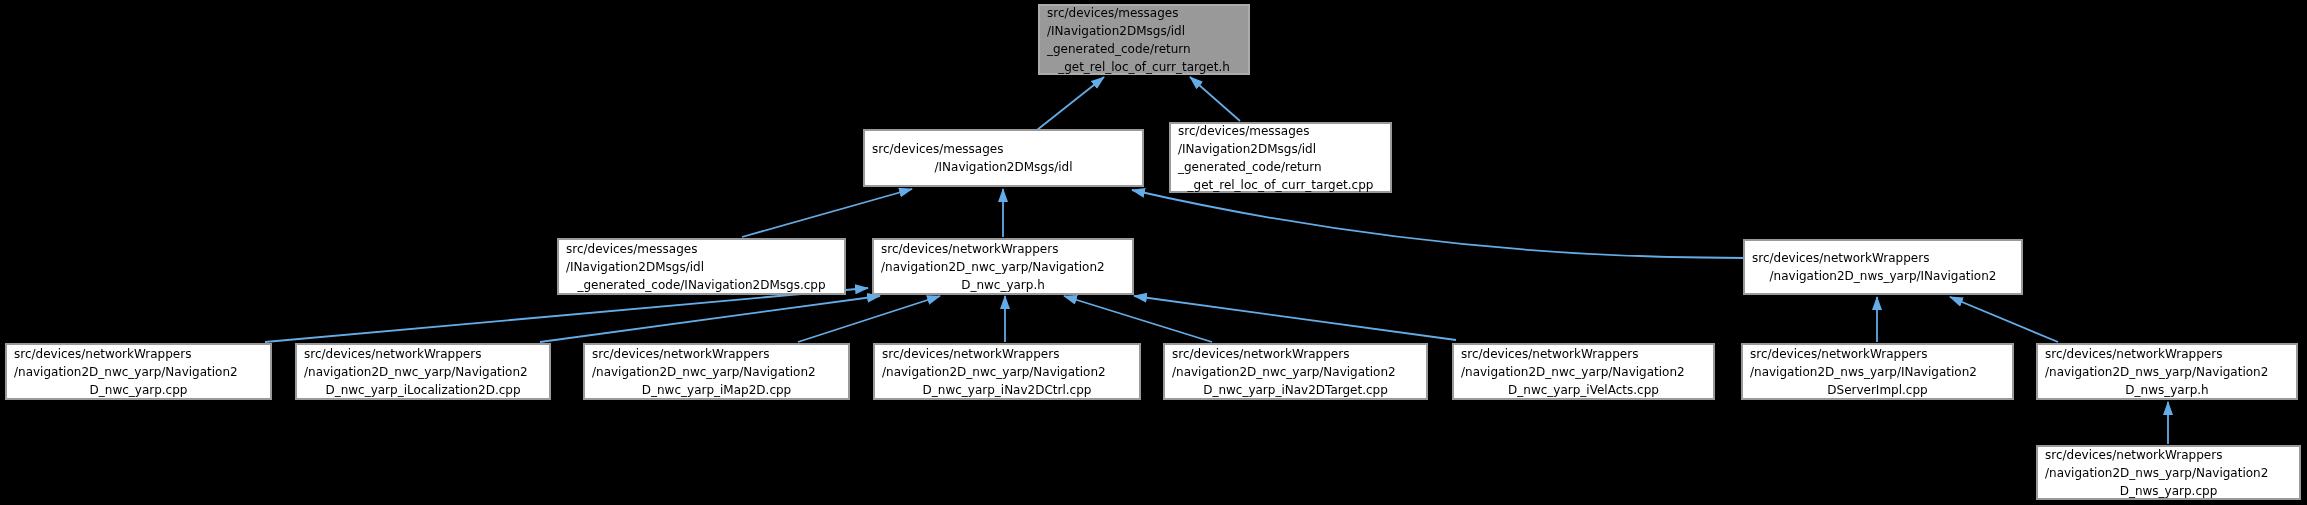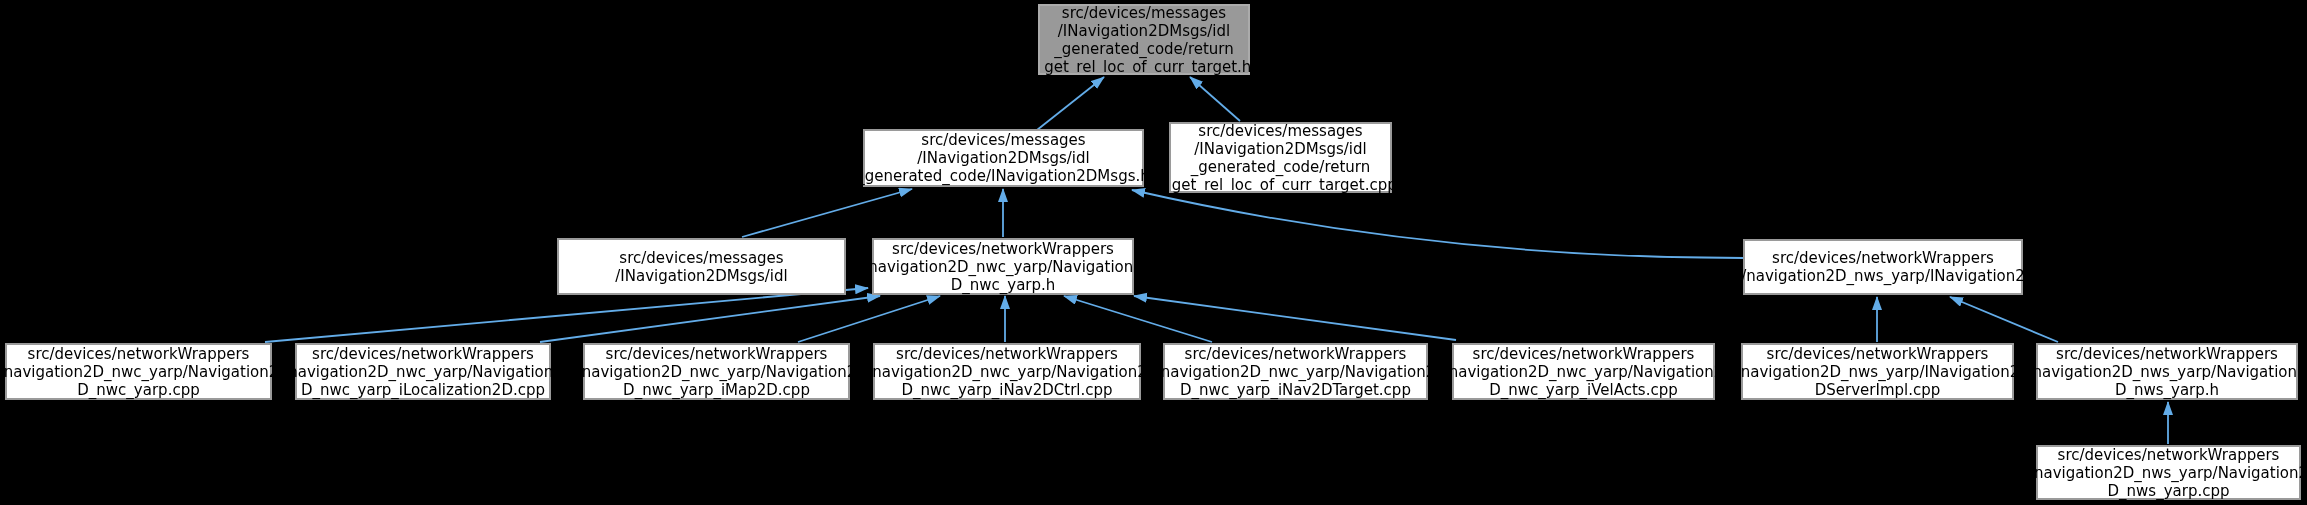--- a/index.html
+++ b/index.html
@@ -8,21 +8,21 @@
     font-family:"DejaVu Sans","Liberation Sans",sans-serif;
     --edge:#63ace8; --node-fill:#ffffff; --node-border:#9a9a9a; --node-text:#000000;
     --hl-fill:#999999; --hl-border:#ababab;
   }
   svg.edges{position:absolute;left:0;top:0;width:2307px;height:505px;}
   svg.edges path.edge{stroke:var(--edge);stroke-width:1.8;fill:none;}
   .node{
     position:absolute;box-sizing:border-box;
     background:var(--node-fill);border:2px solid var(--node-border);color:var(--node-text);
     display:flex;flex-direction:column;justify-content:center;
-    padding:2px 7px;font-size:15px;line-height:18px;cursor:pointer;align-items:center;
+    padding:2px 7px;font-size:12px;line-height:18px;cursor:pointer;
   }
   .node .line{white-space:nowrap;text-align:left;}
   .node .line:last-child{text-align:center;}
   .node.highlight{background:var(--hl-fill);border-color:var(--hl-border);}
 </style>
 </head>
 <body>
 
 <div class="canvas" style="--edge: #63ace8; --node-fill: #ffffff; --node-border: #9a9a9a; --node-text: #000000; --hl-fill: #999999; --hl-border: #ababab; background: rgb(0, 0, 0);">
   <svg class="edges" xmlns="http://www.w3.org/2000/svg">
@@ -49,31 +49,31 @@
 
 <div class="node highlight" style="left: 1038px; top: 4px; width: 212px; height: 71px;">
       <div class="line">src/devices/messages</div>
       <div class="line">/INavigation2DMsgs/idl</div>
       <div class="line">_generated_code/return</div>
       <div class="line">_get_rel_loc_of_curr_target.h</div>
     </div>
     <div class="node" style="left: 863px; top: 129px; width: 281px; height: 58px;">
       <div class="line">src/devices/messages</div>
       <div class="line">/INavigation2DMsgs/idl</div>
-      <div class="line">_generated_code/INavigation2DMsgs.h</div>
     </div>
     <div class="node" style="left: 1169px; top: 122px; width: 223px; height: 71px;">
       <div class="line">src/devices/messages</div>
       <div class="line">/INavigation2DMsgs/idl</div>
       <div class="line">_generated_code/return</div>
       <div class="line">_get_rel_loc_of_curr_target.cpp</div>
     </div>
     <div class="node" style="left: 557px; top: 238px; width: 289px; height: 57px;">
       <div class="line">src/devices/messages</div>
       <div class="line">/INavigation2DMsgs/idl</div>
+      <div class="line">_generated_code/INavigation2DMsgs.cpp</div>
     </div>
     <div class="node" style="left: 872px; top: 238px; width: 262px; height: 57px;">
       <div class="line">src/devices/networkWrappers</div>
       <div class="line">/navigation2D_nwc_yarp/Navigation2</div>
       <div class="line">D_nwc_yarp.h</div>
     </div>
     <div class="node" style="left: 1743px; top: 239px; width: 280px; height: 56px;">
       <div class="line">src/devices/networkWrappers</div>
       <div class="line">/navigation2D_nws_yarp/INavigation2</div>
     </div>

